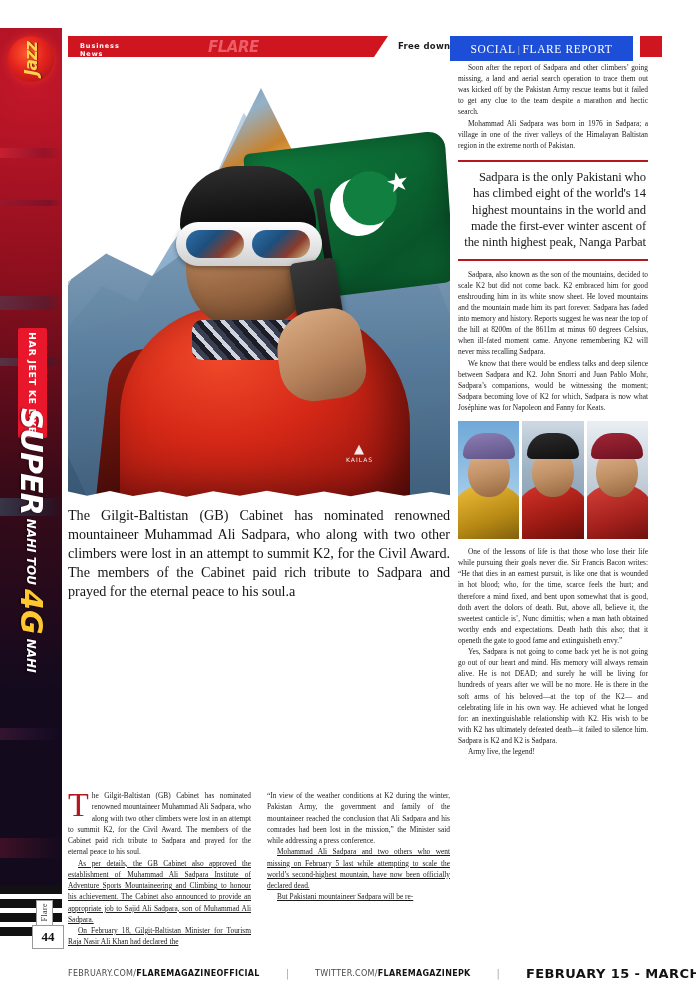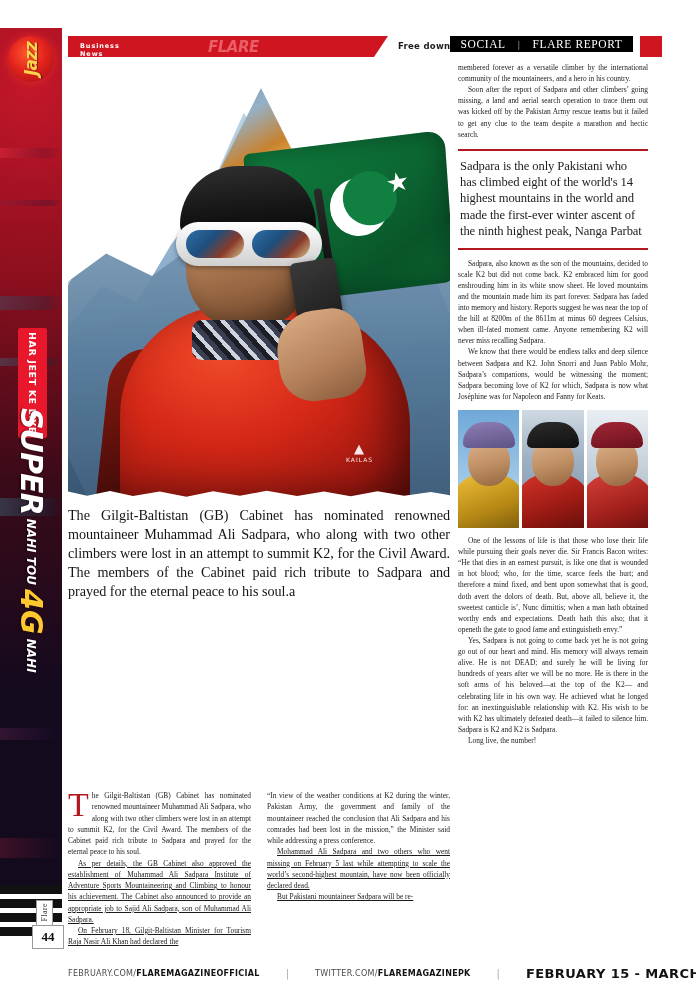--- a/index.html
+++ b/index.html
@@ -108,22 +108,22 @@
     font-family:"DejaVu Sans",sans-serif;font-style:italic;font-weight:700;
     font-size:15px;letter-spacing:-.5px;opacity:.85;
   }
   .mh-free{
     position:absolute;left:330px;top:5px;
     font-family:"DejaVu Sans",sans-serif;font-size:8.5px;font-weight:700;color:#1a1a1a;
     letter-spacing:.3px;white-space:nowrap;
   }
   .mh-free b{color:#cf1520;font-weight:700;}
   .mh-dark{
-    position:absolute;left:382px;top:0;width:183px;height:16px;background:#000000;
-    display:flex;align-items:center;justify-content:center;gap:12px;
+    position:absolute;left:382px;top:0;width:183px;height:25px;background:#1d4ed8;
+    display:flex;align-items:center;justify-content:center;gap:2px;
   }
   .mh-dark span{
     color:#fff;font-family:"Liberation Serif",serif;font-size:11.5px;letter-spacing:.6px;
   }
   .mh-dark .sep{color:#bbb;font-size:11px;}
   .mh-sq{position:absolute;left:572px;top:0;width:22px;height:21px;background:#cf1520;}
 
   
   .main-col{position:absolute;left:68px;top:62px;width:382px;z-index:15;}
   .headline{
@@ -268,21 +268,21 @@
   .right-col{position:absolute;left:458px;top:62px;width:190px;z-index:15;}
   .rc-text{
     font-family:"Liberation Serif",serif;
     font-size:7.4px;line-height:1.5;color:#1b1b1b;text-align:justify;margin:0;
   }
   .rc-text.ind{text-indent:10px;}
 
   .pullquote{
     margin:9px 0 8px;
     border-top:2.2px solid #b3171f;border-bottom:2.2px solid #b3171f;
-    padding:7px 2px 8px;text-align:left;
+    padding:7px 2px 8px;text-align:right;
   }
   .pullquote p{
     margin:0;font-family:"Liberation Serif",serif;
     font-size:12.6px;line-height:1.3;color:#1d1d1d;letter-spacing:-.1px;
   }
 
   .trio{
     margin:8px 0 7px;width:190px;height:118px;display:flex;gap:3px;overflow:hidden;
   }
   .trio .shot{position:relative;flex:1;overflow:hidden;}
@@ -427,22 +427,22 @@
       <p class="body-text">On February 18, Gilgit-Baltistan Minister for Tourism Raja Nasir Ali Khan had declared the</p>
     </div>
     <div class="col">
       <p class="body-text">“In view of the weather conditions at K2 during the winter, Pakistan Army, the government and family of the mountaineer reached the conclusion that Ali Sadpara and his comrades had been lost in the mission,” the Minister said while addressing a press conference.</p>
       <p class="body-text">Mohammad Ali Sadpara and two others who went missing on February 5 last while attempting to scale the world’s second-highest mountain, have now been officially declared dead.</p>
       <p class="body-text">But Pakistani mountaineer Sadpara will be re-</p>
     </div>
   </div>
 
   <div class="right-col">
-    <p class="rc-text">membered forever as a versatile climber by the international community of the mountaineers, and a hero in his country.</p>
     <p class="rc-text ind">Soon after the report of Sadpara and other climbers’ going missing, a land and aerial search operation to trace them out was kicked off by the Pakistan Army rescue teams but it failed to get any clue to the team despite a marathon and hectic search.</p>
+    <p class="rc-text ind">Mohammad Ali Sadpara was born in 1976 in Sadpara; a village in one of the river valleys of the Himalayan Baltistan region in the extreme north of Pakistan.</p>
 
     <div class="pullquote">
       <p>Sadpara is the only Pakistani who has climbed eight of the world's 14 highest mountains in the world and made the first-ever winter ascent of the ninth highest peak, Nanga Parbat</p>
     </div>
 
     <p class="rc-text ind">Sadpara, also known as the son of the mountains, decided to scale K2 but did not come back. K2 embraced him for good enshrouding him in its white snow sheet. He loved mountains and the mountain made him its part forever. Sadpara has faded into memory and history. Reports suggest he was near the top of the hill at 8200m of the 8611m at minus 60 degrees Celsius, when ill-fated moment came. Anyone remembering K2 will never miss recalling Sadpara.</p>
     <p class="rc-text ind">We know that there would be endless talks and deep silence between Sadpara and K2. John Snorri and Juan Pablo Mohr, Sadpara’s companions, would be witnessing the moment; Sadpara becoming love of K2 for which, Sadpara is now what Joséphine was for Napoleon and Fanny for Keats.</p>
 
     <div class="trio" aria-label="Portraits of John Snorri, Ali Sadpara and Juan Pablo Mohr">
       <div class="shot a">
@@ -460,21 +460,21 @@
       <div class="shot c">
         <div class="sky"></div>
         <div class="jacket"></div>
         <div class="face"></div>
         <div class="hat"></div>
       </div>
     </div>
 
     <p class="rc-text ind">One of the lessons of life is that those who lose their life while pursuing their goals never die. Sir Francis Bacon writes: “He that dies in an earnest pursuit, is like one that is wounded in hot blood; who, for the time, scarce feels the hurt; and therefore a mind fixed, and bent upon somewhat that is good, doth avert the dolors of death. But, above all, believe it, the sweetest canticle is’, Nunc dimittis; when a man hath obtained worthy ends and expectations. Death hath this also; that it openeth the gate to good fame and extinguisheth envy.”</p>
     <p class="rc-text ind">Yes, Sadpara is not going to come back yet he is not going go out of our heart and mind. His memory will always remain alive. He is not DEAD; and surely he will be living for hundreds of years after we will be no more. He is there in the soft arms of his beloved—at the top of the K2— and celebrating life in his own way. He achieved what he longed for: an inextinguishable relationship with K2. His wish to be with K2 has ultimately defeated death—it failed to silence him. Sadpara is K2 and K2 is Sadpara.</p>
-    <p class="rc-text ind">Long live, the number!</p>
+    <p class="rc-text ind">Army live, the legend!</p>
   </div>
 
   <div class="footer">
     <div class="f-item">
       <span>FEBRUARY.COM/</span><b>FLAREMAGAZINEOFFICIAL</b>
     </div>
     <div class="f-sep">|</div>
     <div class="f-item">
       <span>TWITTER.COM/</span><b>FLAREMAGAZINEPK</b>
     </div>

